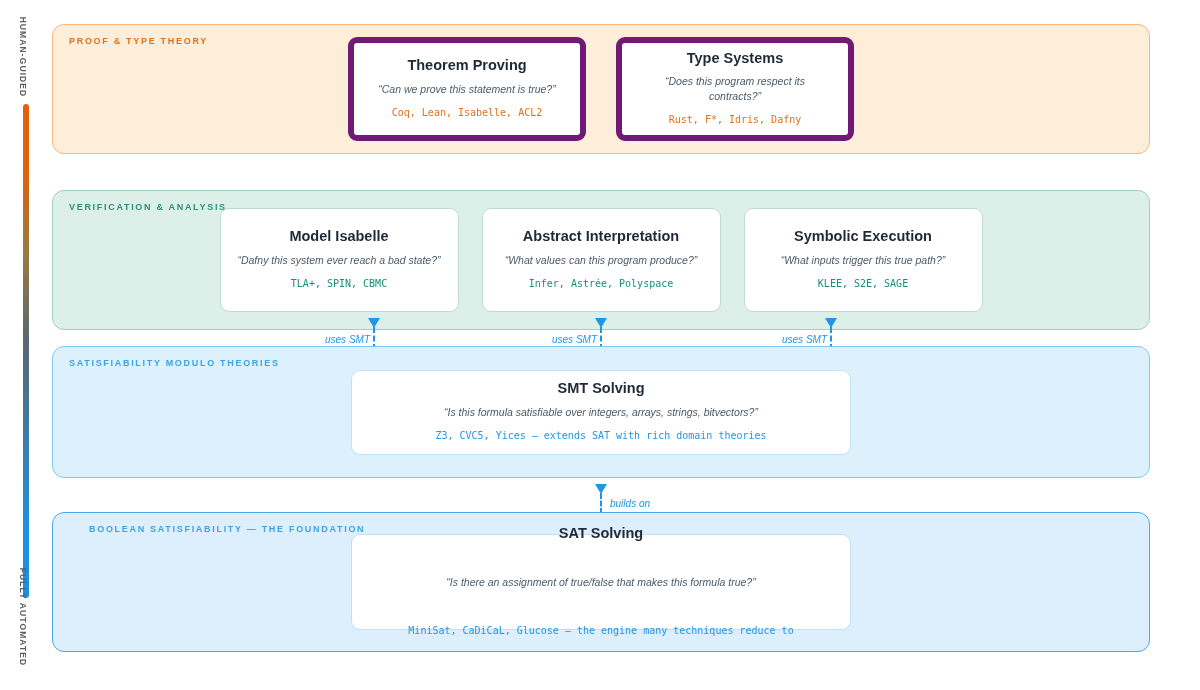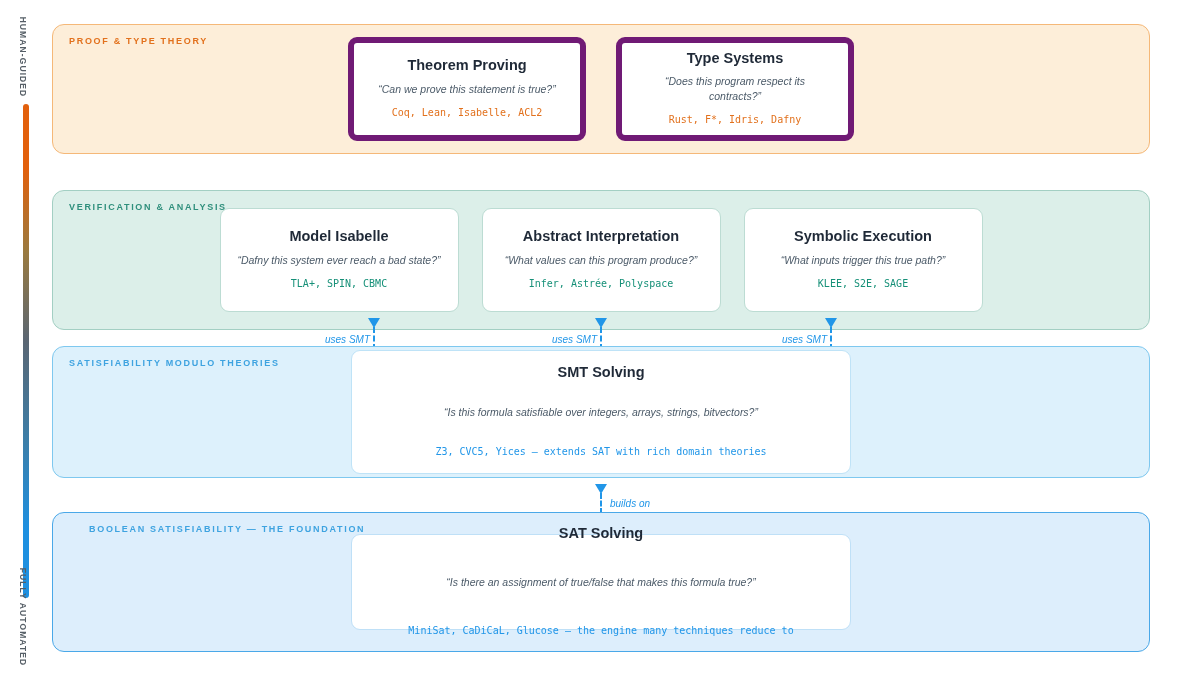--- a/index.html
+++ b/index.html
@@ -158,21 +158,21 @@
 
   
   #band-proof .band-inner { gap: 30px; }
   #band-proof .card { width: 238px; height: 104px; }
   #band-proof .card:first-child { margin-right: 0px; }
 
   #band-verification .band-inner { gap: 23px; }
   #band-verification .card { width: 239px; height: 104px; }
 
   #band-smt .band-inner { padding: 0; }
-  #band-smt .card { width: 500px; height: 124px; justify-content: space-between; }
+  #band-smt .card { width: 500px; height: 85px; }
 
   #band-sat .band-inner { padding: 0; }
   #band-sat .card { width: 500px; height: 96px; }
 
   
   .connector {
     position: absolute;
     width: 2px;
     pointer-events: none;
   }

